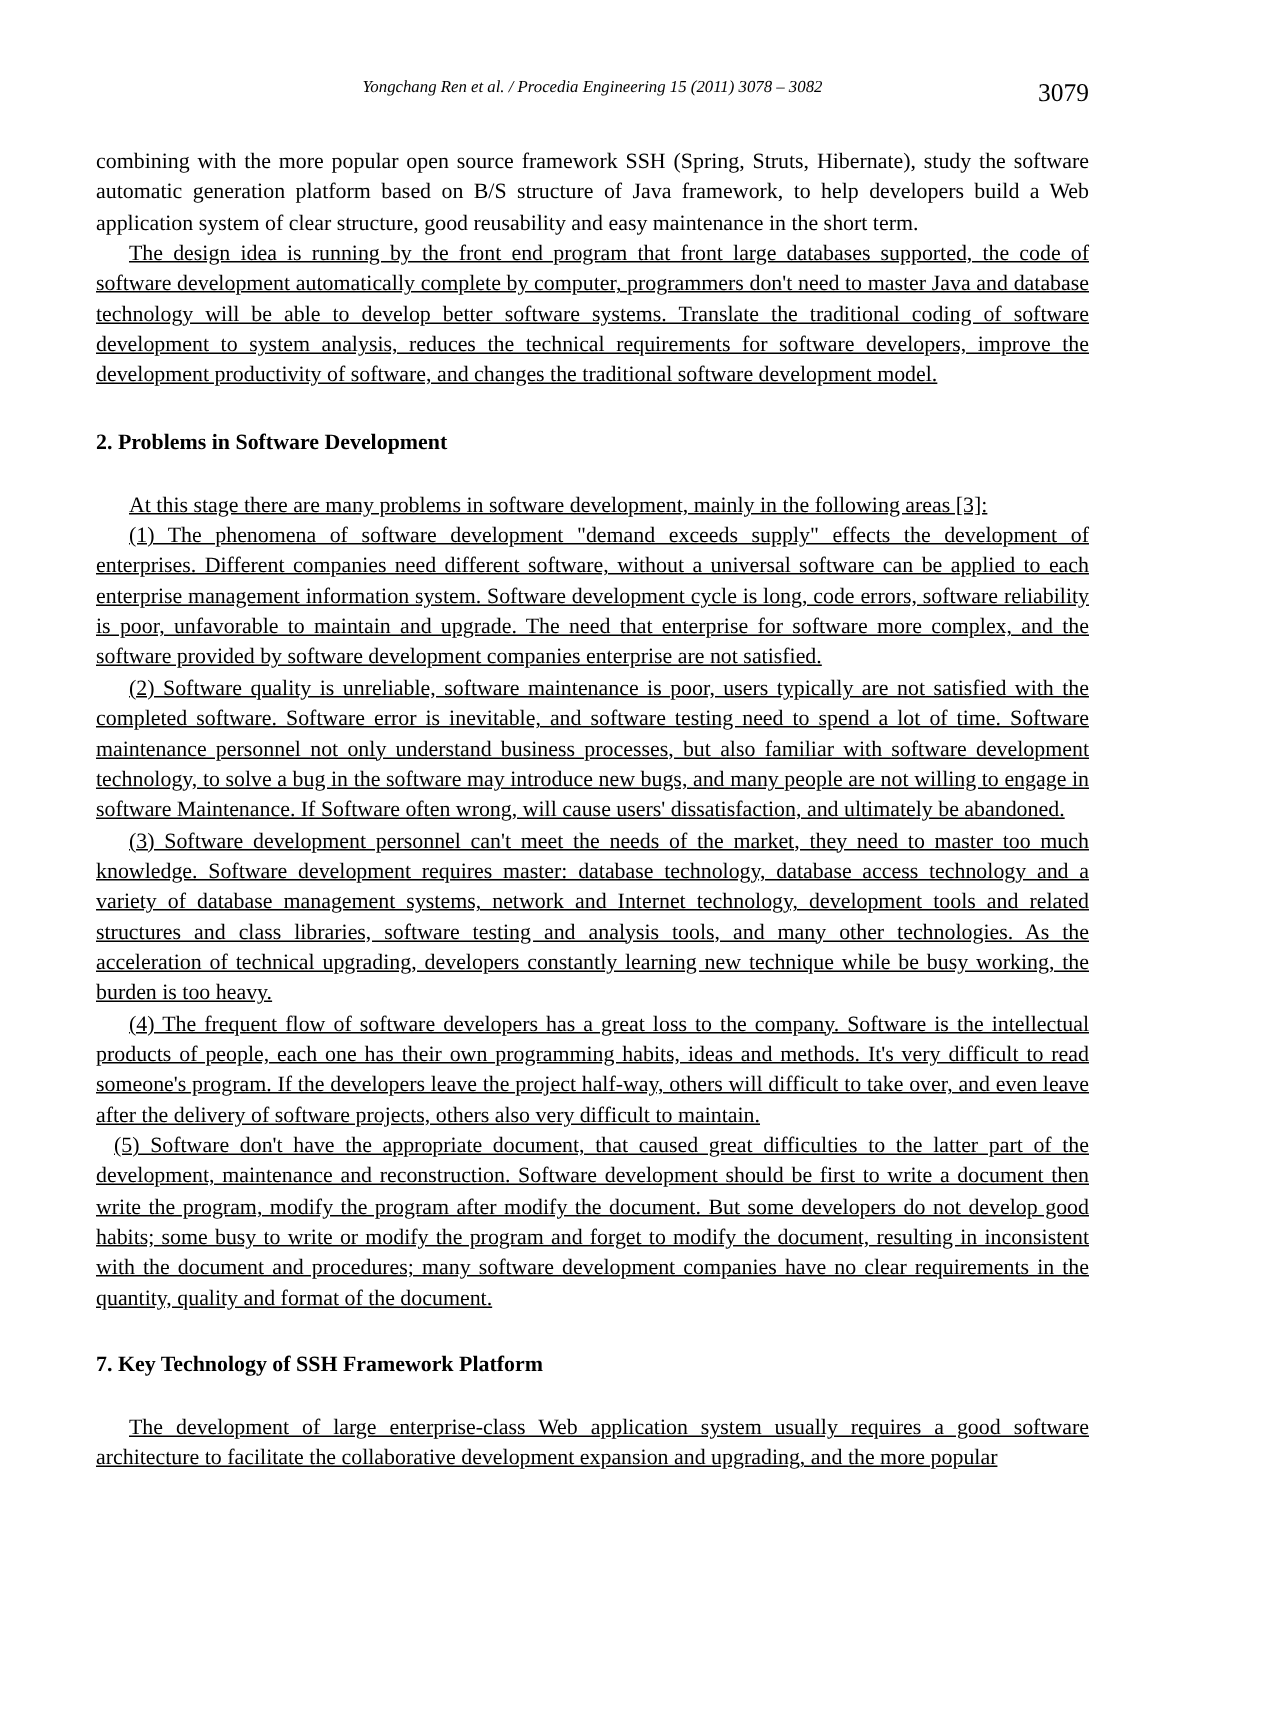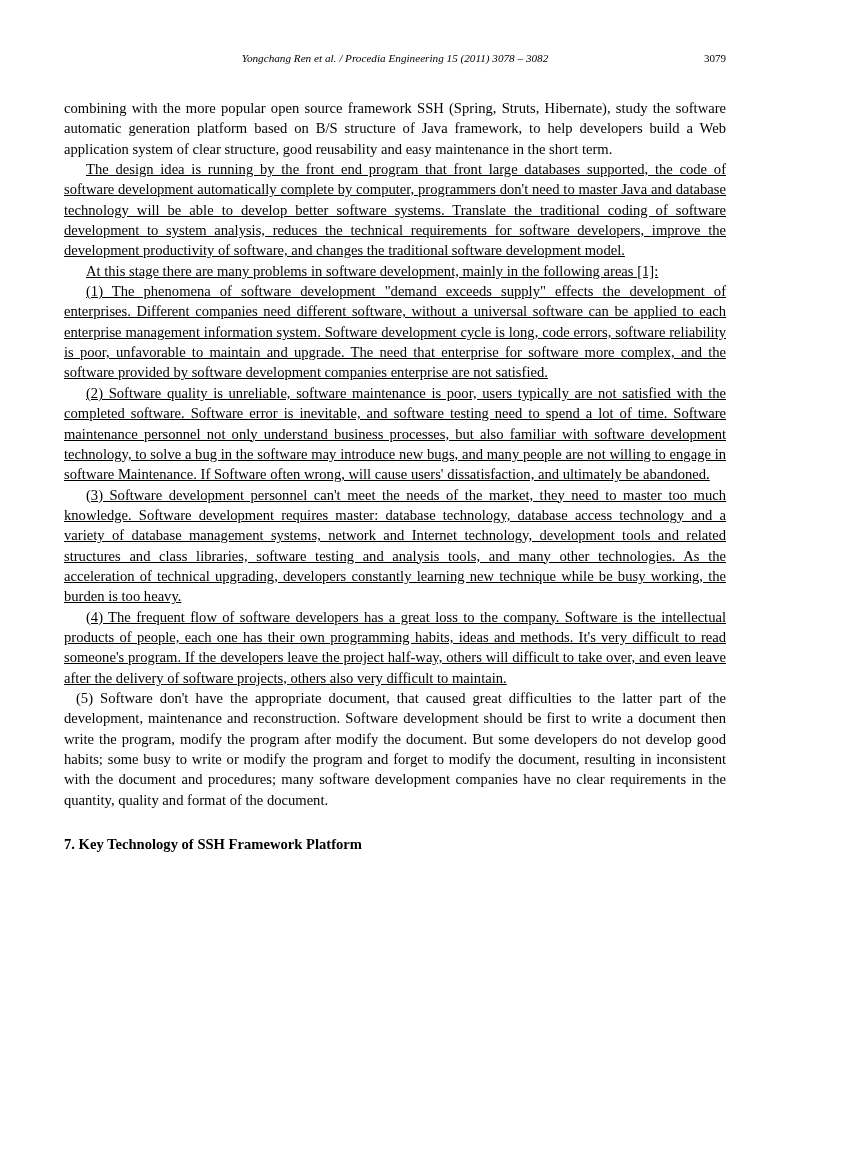--- a/index.html
+++ b/index.html
@@ -32,35 +32,36 @@
     font-style: italic;
     margin-bottom: 34px;
   }
   .running-head .rh-text {
     font-style: italic;
   }
   .running-head .page-number {
     position: absolute;
     right: 0;
     font-style: normal;
-    font-size: 11px;
+    font-size: 17px;
   }
   p {
     margin: 0;
     font-size: 14.6px;
     line-height: 1.395;
     text-align: justify;
     text-justify: inter-word;
   }
   p.indent {
     text-indent: 22px;
     text-decoration: underline;
   }
   p.indent-small {
     text-indent: 12px;
+    text-decoration: underline;
   }
   h2 {
     font-size: 14.6px;
     font-weight: bold;
     margin: 0;
     text-align: left;
   }
   .sec-heading {
     margin-top: 26px;
     margin-bottom: 23px;
@@ -73,25 +74,27 @@
   <div class="content">
 
     <div class="running-head">
       <span class="rh-text">Yongchang Ren et al. / Procedia Engineering 15 (2011) 3078 – 3082</span>
       <span class="page-number">3079</span>
     </div>
 
     <p>combining with the more popular open source framework SSH (Spring, Struts, Hibernate), study the software automatic generation platform based on B/S structure of Java framework, to help developers build a Web application system of clear structure, good reusability and easy maintenance in the short term.</p>
     <p class="indent">The design idea is running by the front end program that front large databases supported, the code of software development automatically complete by computer, programmers don't need to master Java and database technology will be able to develop better software systems. Translate the traditional coding of software development to system analysis, reduces the technical requirements for software developers, improve the development productivity of software, and changes the traditional software development model.</p>
 
+    <h2 class="sec-heading">2. Problems in Software Development</h2>
 
-    <p class="indent">At this stage there are many problems in software development, mainly in the following areas [1]:</p>
+    <p class="indent">At this stage there are many problems in software development, mainly in the following areas [3]:</p>
     <p class="indent">(1) The phenomena of software development "demand exceeds supply" effects the development of enterprises. Different companies need different software, without a universal software can be applied to each enterprise management information system. Software development cycle is long, code errors, software reliability is poor, unfavorable to maintain and upgrade. The need that enterprise for software more complex, and the software provided by software development companies enterprise are not satisfied.</p>
     <p class="indent">(2) Software quality is unreliable, software maintenance is poor, users typically are not satisfied with the completed software. Software error is inevitable, and software testing need to spend a lot of time. Software maintenance personnel not only understand business processes, but also familiar with software development technology, to solve a bug in the software may introduce new bugs, and many people are not willing to engage in software Maintenance. If Software often wrong, will cause users' dissatisfaction, and ultimately be abandoned.</p>
     <p class="indent">(3) Software development personnel can't meet the needs of the market, they need to master too much knowledge. Software development requires master: database technology, database access technology and a variety of database management systems, network and Internet technology, development tools and related structures and class libraries, software testing and analysis tools, and many other technologies. As the acceleration of technical upgrading, developers constantly learning new technique while be busy working, the burden is too heavy.</p>
     <p class="indent">(4) The frequent flow of software developers has a great loss to the company. Software is the intellectual products of people, each one has their own programming habits, ideas and methods. It's very difficult to read someone's program. If the developers leave the project half-way, others will difficult to take over, and even leave after the delivery of software projects, others also very difficult to maintain.</p>
     <p class="indent-small"> (5) Software don't have the appropriate document, that caused great difficulties to the latter part of the development, maintenance and reconstruction. Software development should be first to write a document then write the program, modify the program after modify the document. But some developers do not develop good habits; some busy to write or modify the program and forget to modify the document, resulting in inconsistent with the document and procedures; many software development companies have no clear requirements in the quantity, quality and format of the document.</p>
 
     <h2 class="sec-heading">7. Key Technology of SSH Framework Platform</h2>
 
+    <p class="indent">The development of large enterprise-class Web application system usually requires a good software architecture to facilitate the collaborative development expansion and upgrading, and the more popular</p>
 
   </div>
 </div>
 
 </body></html>

